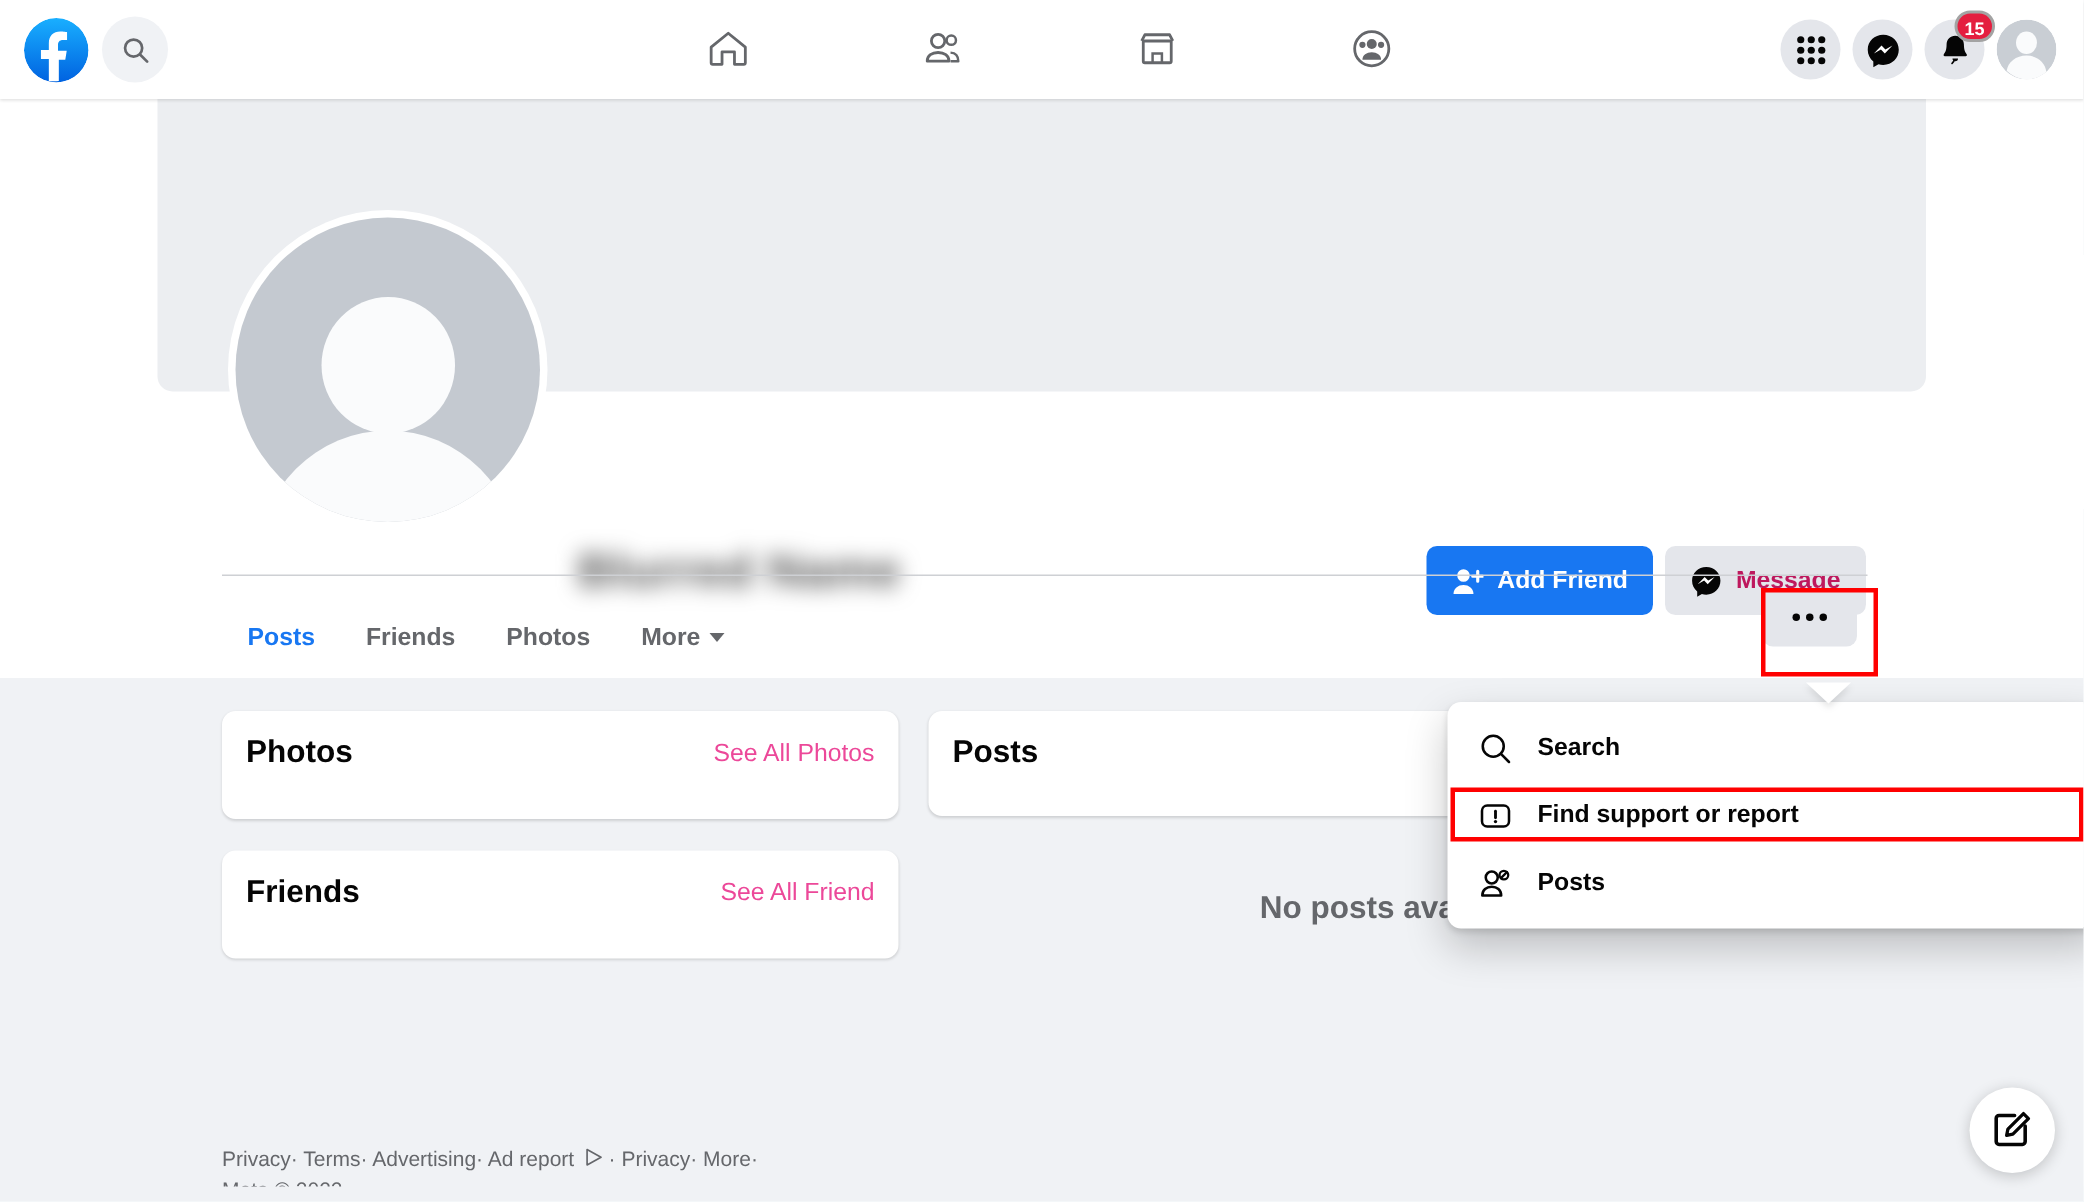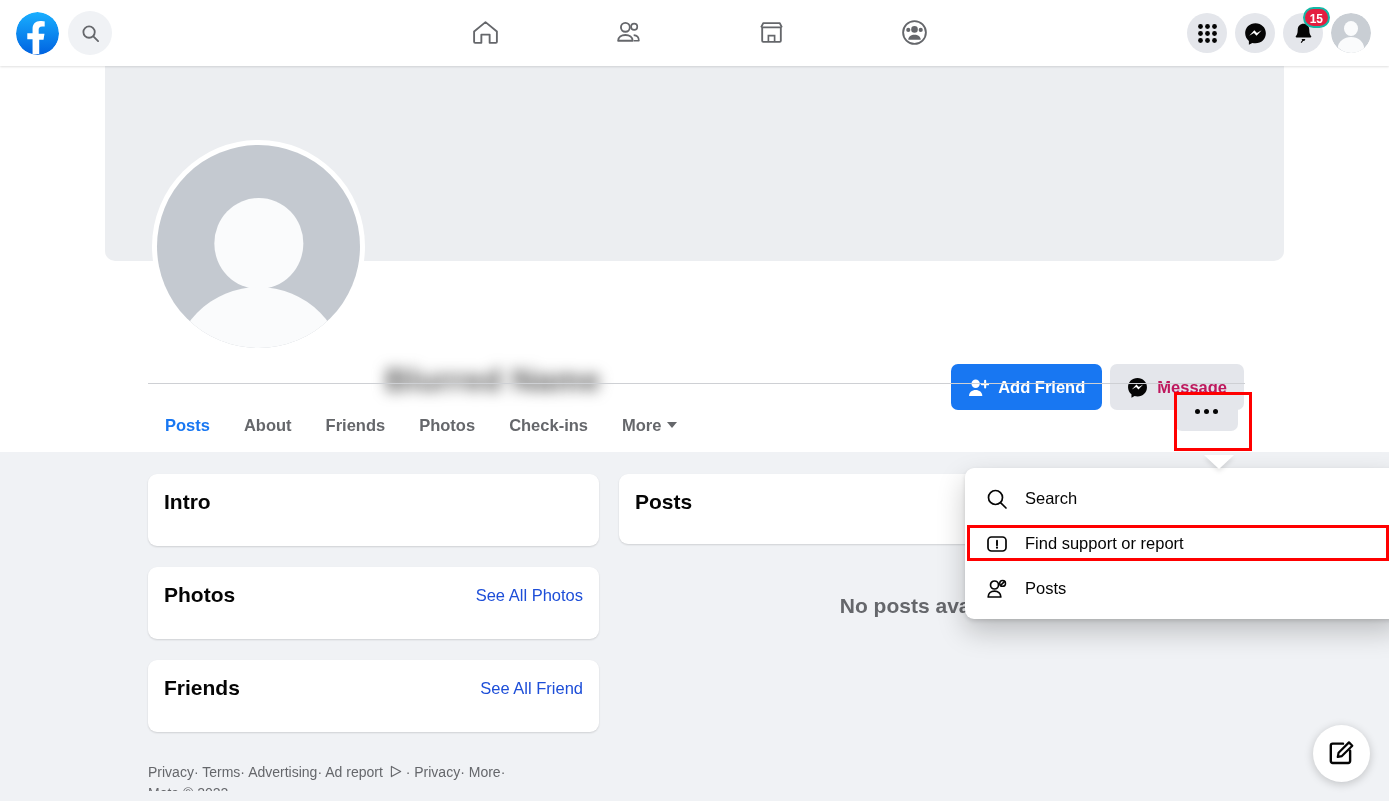--- a/index.html
+++ b/index.html
@@ -38,21 +38,21 @@
     width: 40px; height: 40px; border-radius: 50%;
     background: #e4e6eb; display: flex; align-items: center; justify-content: center;
     cursor: pointer; position: relative;
   }
   .avatar-btn { width: 40px; height: 40px; border-radius: 50%; overflow: hidden; cursor: pointer; position: relative; }
   .badge {
     position: absolute; top: -6px; right: -7px;
     min-width: 21px; height: 21px; padding: 0 5px;
     background: #e41e3f; color: #fff; border-radius: 11px;
     font-size: 12px; font-weight: bold; line-height: 21px; text-align: left;
-    border: 2px solid #14b8a6;
+    border: 2px solid #a3a3a3;
   }
 
   
   .profile-header {
     position: absolute; top: 66px; left: 0; width: 1389px; height: 386px;
     background: #ffffff;
   }
   .cover {
     position: absolute; top: 0; left: 105px; width: 1179px; height: 195px;
     background: #eceef1;
@@ -145,21 +145,21 @@
   .col-left { position: absolute; left: 148px; top: 22px; width: 451px; }
   .card {
     background: #ffffff; border-radius: 9px;
     box-shadow: 0 1px 2px rgba(0,0,0,0.14);
     padding: 16px 16px;
     margin-bottom: 21px;
     min-height: 72px;
   }
   .card-head { display: flex; align-items: center; justify-content: space-between; }
   .card-title { font-size: 21px; font-weight: bold; color: #050505; }
-  .card-link { font-size: 16.5px; color: #1d4ed8; font-weight: 400; cursor: pointer; }
+  .card-link { font-size: 16.5px; color: #ec4899; font-weight: 400; cursor: pointer; }
   .col-right { position: absolute; left: 619px; top: 22px; width: 626px; }
   .posts-card {
     background: #ffffff; border-radius: 9px;
     box-shadow: 0 1px 2px rgba(0,0,0,0.14);
     padding: 16px;
     height: 70px;
   }
   .empty-msg {
     margin-top: 50px; text-align: center;
     font-size: 21px; font-weight: bold; color: #65676b;
@@ -177,21 +177,21 @@
     border-radius: 9px;
     box-shadow: 0 12px 28px rgba(0,0,0,0.22), 0 2px 4px rgba(0,0,0,0.12);
     padding: 8px 8px;
     z-index: 50;
   }
   .menu-item {
     display: flex; align-items: center; gap: 17px;
     height: 45px; padding: 0 13px; border-radius: 7px;
     cursor: pointer;
   }
-  .menu-label { font-size: 16.5px; font-weight: normal; color: #050505; }
+  .menu-label { font-size: 16.5px; font-weight: bold; color: #050505; }
 
   
   .compose-fab {
     position: absolute; right: 19px; bottom: 19px;
     width: 57px; height: 57px; border-radius: 50%;
     background: #ffffff;
     box-shadow: 0 2px 10px rgba(0,0,0,0.20);
     display: flex; align-items: center; justify-content: center;
     cursor: pointer; z-index: 30;
   }
@@ -330,56 +330,45 @@
       </button>
     </div>
 
     <div class="divider"></div>
 
     <div class="tabstrip">
       <div class="ptab active">
           <span>Posts</span>
         </div>
       <div class="ptab">
-          <span>About</span>
-        </div>
-      <div class="ptab">
           <span>Friends</span>
         </div>
       <div class="ptab">
           <span>Photos</span>
         </div>
       <div class="ptab">
-          <span>Check-ins</span>
-        </div>
-      <div class="ptab">
         <span>More</span>
         <span class="caret"></span>
       </div>
     </div>
   </div>
 
   <div class="more-btn-wrap">
     <button class="more-btn">
       <span class="dot"></span>
       <span class="dot"></span>
       <span class="dot"></span>
     </button>
   </div>
   <div class="hl-box" style="left:1174px; top:392px; width:78px; height:59px;"></div>
   <div class="pointer-tri"></div>
 
   <div class="content">
 
     <div class="col-left">
-      <div class="card">
-        <div class="card-head">
-          <div class="card-title">Intro</div>
-        </div>
-      </div>
       <div class="card">
         <div class="card-head">
           <div class="card-title">Photos</div>
           <div class="card-link">See All Photos</div>
         </div>
       </div>
       <div class="card">
         <div class="card-head">
           <div class="card-title">Friends</div>
           <div class="card-link">See All Friend</div>

